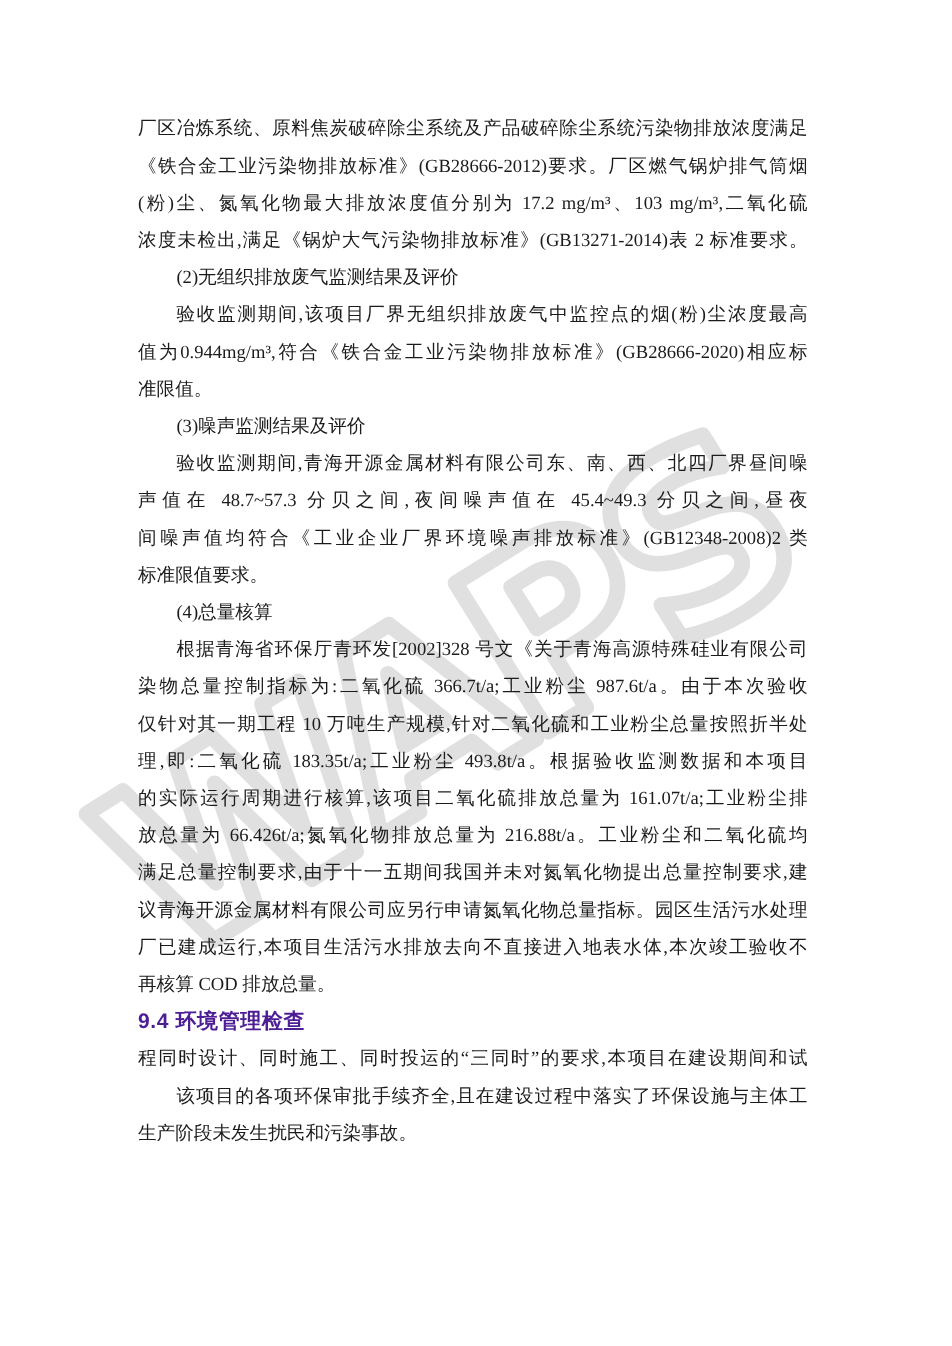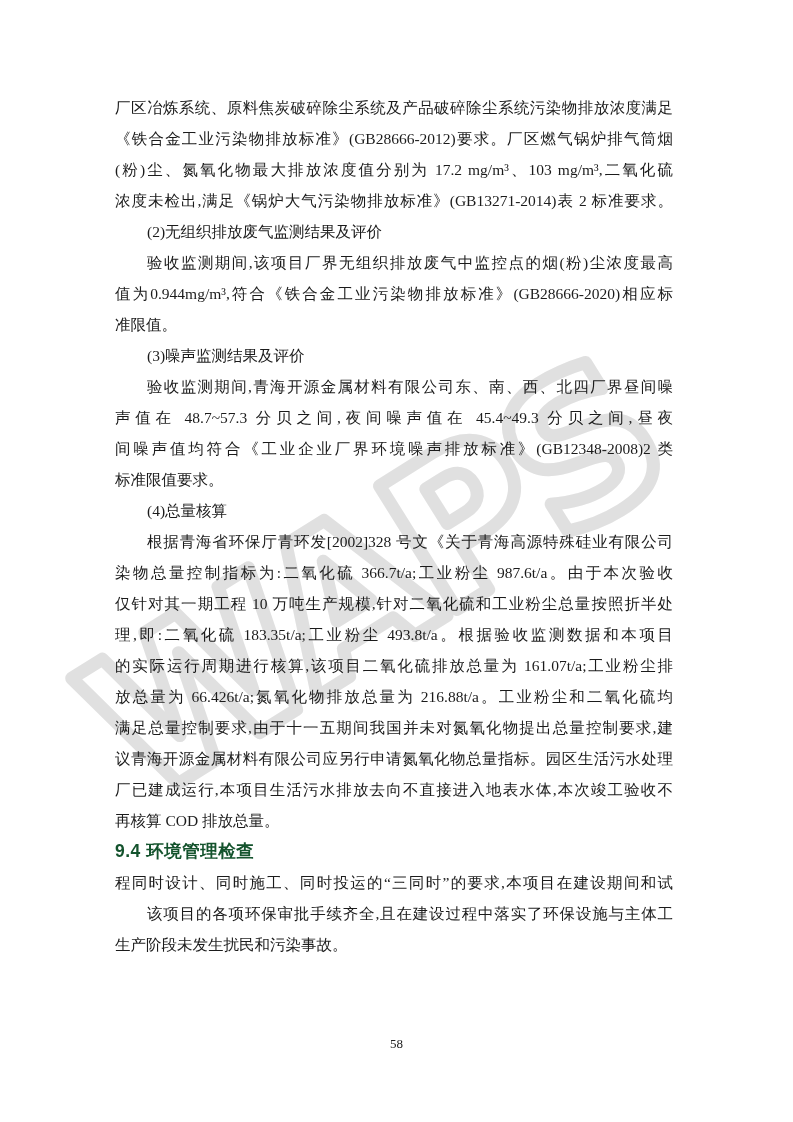--- a/index.html
+++ b/index.html
@@ -53,21 +53,21 @@
     text-align-last: left;
     font-family: Liberation Serif, serif;
   }
   .line.ind {
     text-indent: 32px;
   }
   .line.heading {
     font-family: "Liberation Sans", "DejaVu Sans", sans-serif;
     font-weight: 700;
     font-size: 17.5px;
-    color: #14532d;
+    color: #4c1d95;
     text-align-last: left;
     letter-spacing: 0.5px;
   }
   .page-number {
     position: absolute;
     top: 1036px;
     left: 0;
     width: 100%;
     text-align: center;
     font-size: 13px;
@@ -108,15 +108,14 @@
       <div class="line">满足总量控制要求,由于十一五期间我国并未对氮氧化物提出总量控制要求,建</div>
       <div class="line">议青海开源金属材料有限公司应另行申请氮氧化物总量指标。园区生活污水处理</div>
       <div class="line">厂已建成运行,本项目生活污水排放去向不直接进入地表水体,本次竣工验收不</div>
       <div class="line end">再核算 COD 排放总量。</div>
       <div class="line heading end">9.4 环境管理检查</div>
       <div class="line">程同时设计、同时施工、同时投运的“三同时”的要求,本项目在建设期间和试</div>
       <div class="line ind">该项目的各项环保审批手续齐全,且在建设过程中落实了环保设施与主体工</div>
       <div class="line end">生产阶段未发生扰民和污染事故。</div>
     </div>
 
-  <div class="page-number">58</div>
 
 </div>
 
 </body></html>

